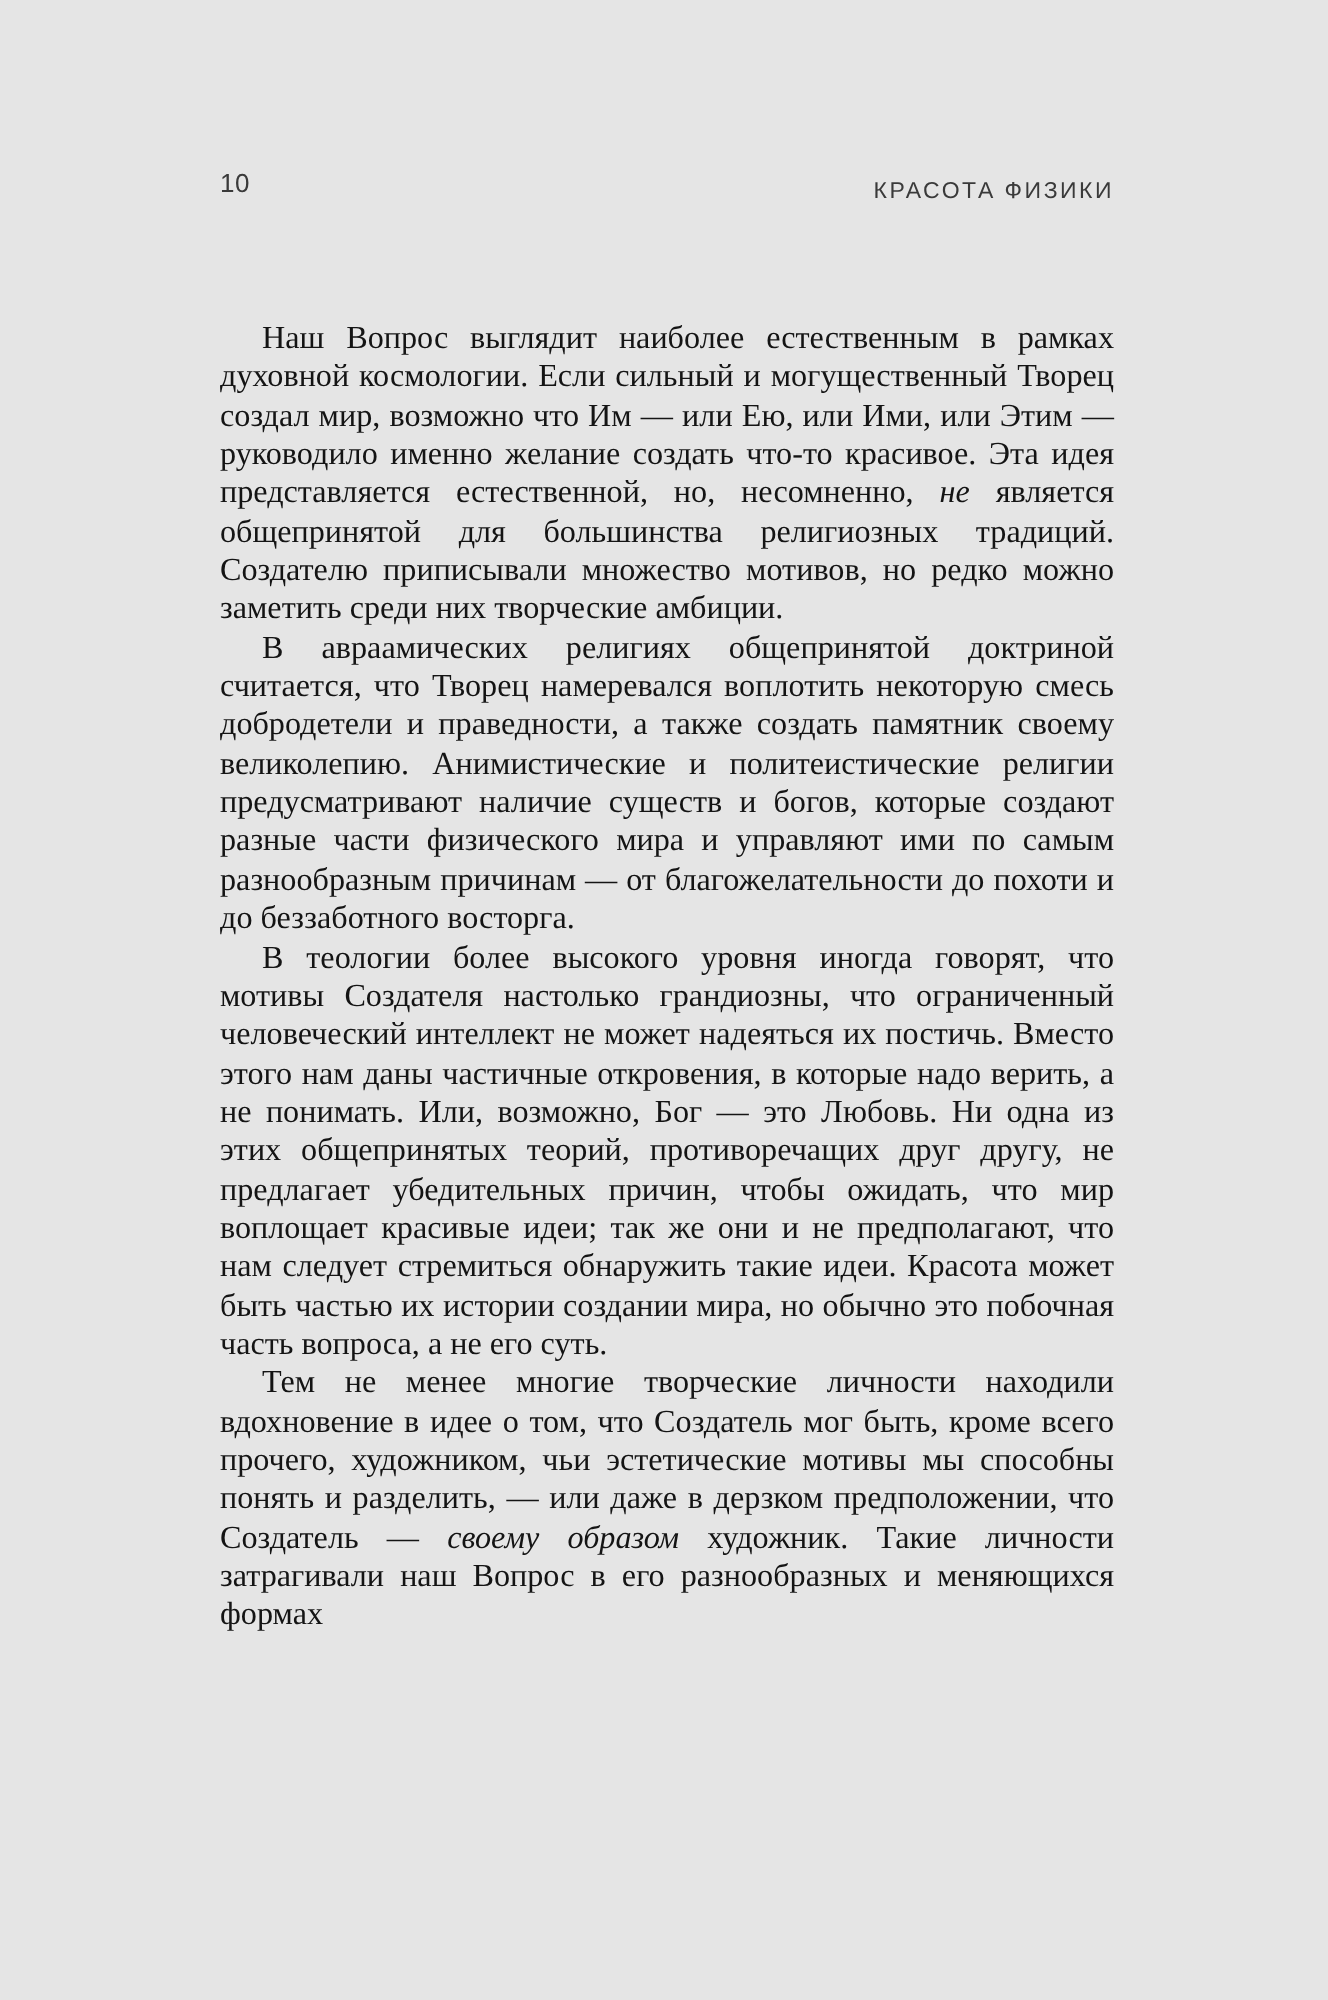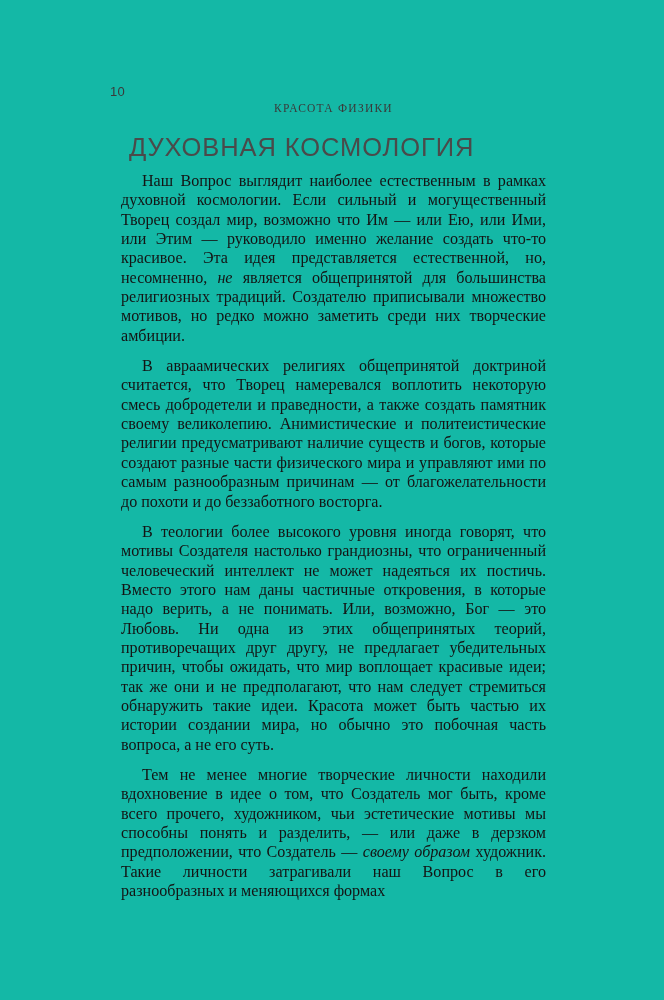--- a/index.html
+++ b/index.html
@@ -12,21 +12,21 @@
     background: #ffffff;
     font-family: "Liberation Serif", "DejaVu Serif", serif;
     color: #1a1a1a;
     overflow: hidden;
   }
 
   .page {
     position: relative;
     width: 664px;
     height: 1000px;
-    background: #14b8a6;
+    background: #e5e5e5;
     box-sizing: border-box;
   }
 
   
   .header {
     position: absolute;
     left: 110px;
     top: 83px;
     width: 447px;
     height: 18px;
@@ -38,24 +38,24 @@
     font-family: "Liberation Sans", "DejaVu Sans", sans-serif;
     font-size: 13px;
     font-weight: 400;
     color: #3a3a3a;
     letter-spacing: 0.3px;
     line-height: 18px;
   }
   .running-head {
     position: absolute;
     left: 0;
-    top: 16px;
+    top: 4px;
     width: 447px;
-    text-align: center;
-    font-family: Liberation Serif, serif;
+    text-align: right;
+    font-family: Liberation Sans, sans-serif;
     font-size: 11.5px;
     font-weight: 400;
     color: #3a3a3a;
     letter-spacing: 1.25px;
     line-height: 18px;
     white-space: nowrap;
   }
 
   
   .section-title {
@@ -81,21 +81,21 @@
     font-size: 16.1px;
     line-height: 19.35px;
     color: #141414;
     text-align: justify;
     text-justify: inter-word;
     hyphens: manual;
     -webkit-hyphens: manual;
   }
 
   .body-text p {
-    margin: 11px;
+    margin: 0;
     text-indent: 21px;
     text-align: justify;
   }
 
   
   .body-text p:last-child {
     text-align: justify;
   }
 
   em.it {
@@ -105,21 +105,20 @@
 </head>
 <body>
 
 <div class="page">
 
   <div class="header">
     <div class="folio">10</div>
     <div class="running-head">КРАСОТА ФИЗИКИ</div>
   </div>
 
-  <h1 class="section-title">ДУХОВНАЯ КОСМОЛОГИЯ</h1>
 
   <div class="body-text">
     <p>Наш Вопрос выглядит наиболее естественным в рамках духовной космологии. Если сильный и могущественный Творец создал мир, возможно что Им — или Ею, или Ими, или Этим — руководило именно желание создать что-то красивое. Эта идея представляется естественной, но, несомненно, <em class="it">не</em> является общепринятой для большинства религиозных традиций. Создателю приписывали множество мотивов, но редко можно заметить среди них творческие амбиции.</p>
     <p>В авраамических религиях общепринятой доктриной считается, что Творец намеревался воплотить некоторую смесь добродетели и праведности, а также создать памятник своему великолепию. Анимистические и политеистические религии предусматривают наличие существ и богов, которые создают разные части физического мира и управляют ими по самым разнообразным причинам — от благожелательности до похоти и до беззаботного восторга.</p>
     <p>В теологии более высокого уровня иногда говорят, что мотивы Создателя настолько грандиозны, что ограниченный человеческий интеллект не может надеяться их постичь. Вместо этого нам даны частичные откровения, в которые надо верить, а не понимать. Или, возможно, Бог — это Любовь. Ни одна из этих общепринятых теорий, противоречащих друг другу, не предлагает убедительных причин, чтобы ожидать, что мир воплощает красивые идеи; так же они и не предполагают, что нам следует стремиться обнаружить такие идеи. Красота может быть частью их истории создании мира, но обычно это побочная часть вопроса, а не его суть.</p>
     <p>Тем не менее многие творческие личности находили вдохновение в идее о том, что Создатель мог быть, кроме всего прочего, художником, чьи эстетические мотивы мы способны понять и разделить, — или даже в дерзком предположении, что Создатель — <em class="it">своему образом</em> художник. Такие личности затрагивали наш Вопрос в его разнообразных и меняющихся формах</p>
   </div>
 
 </div>
 

